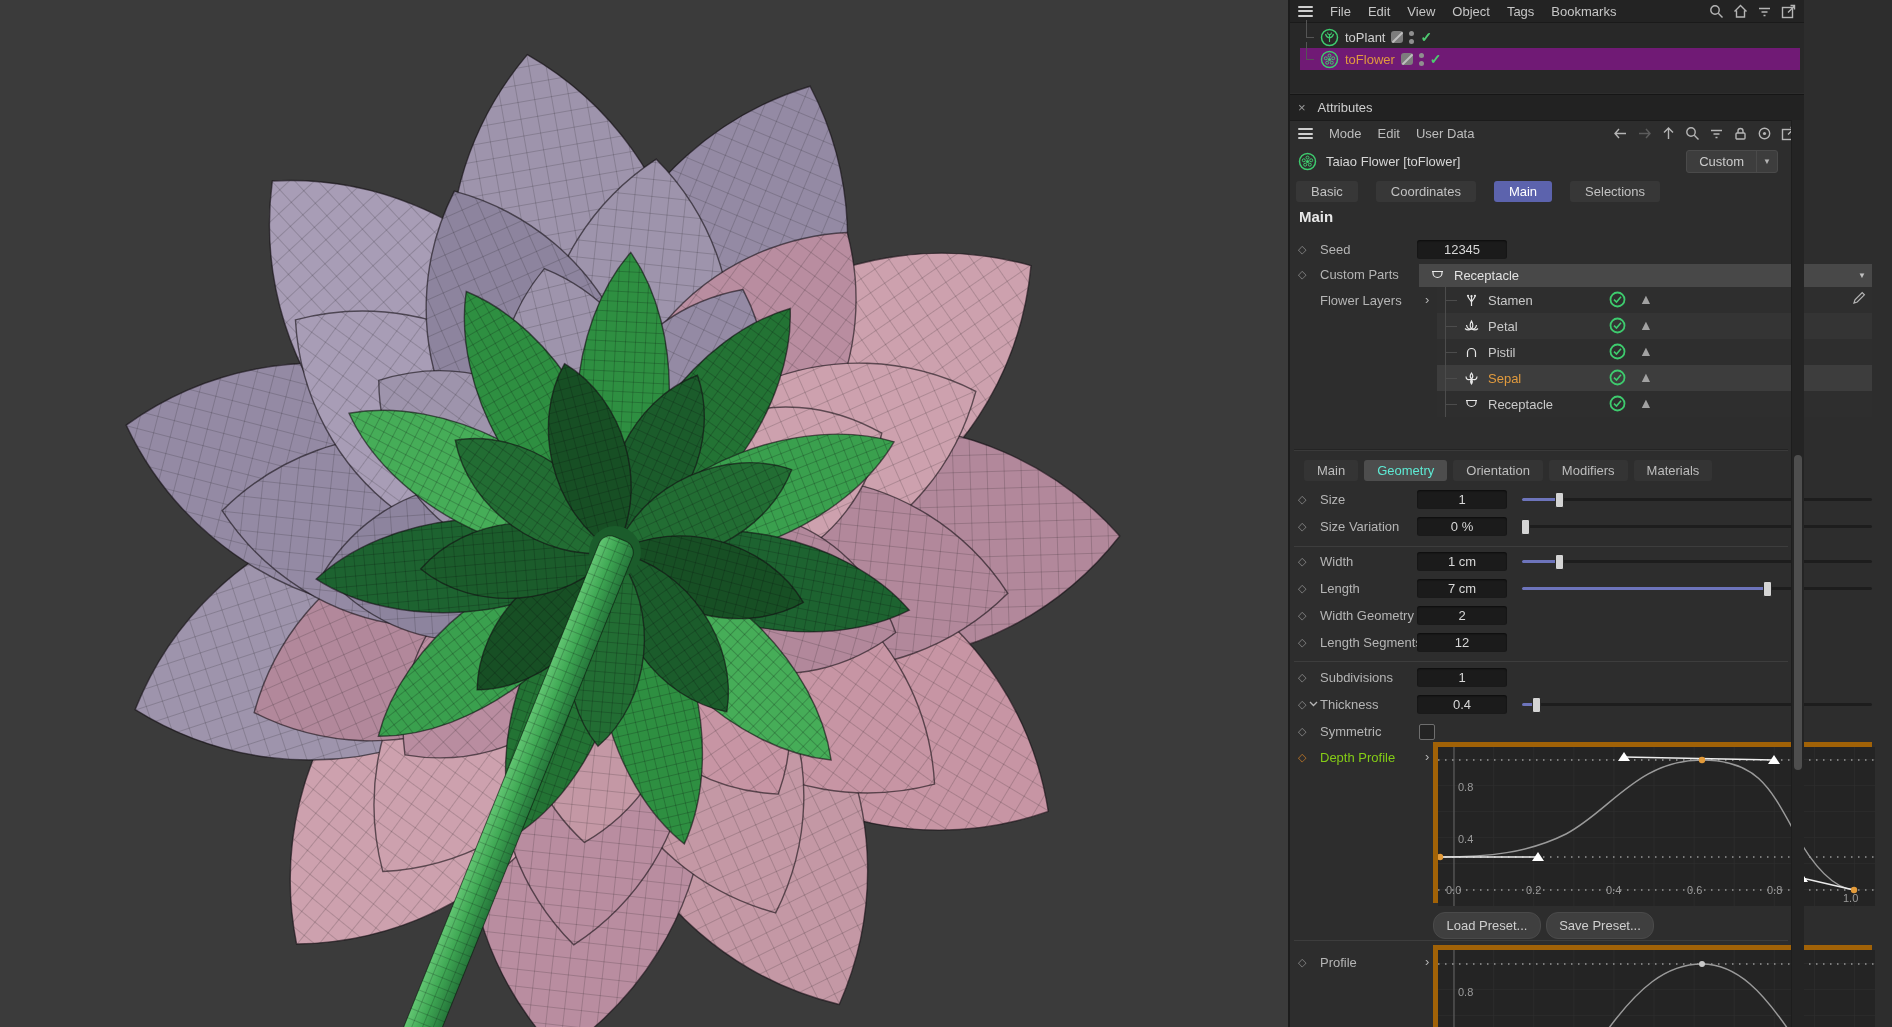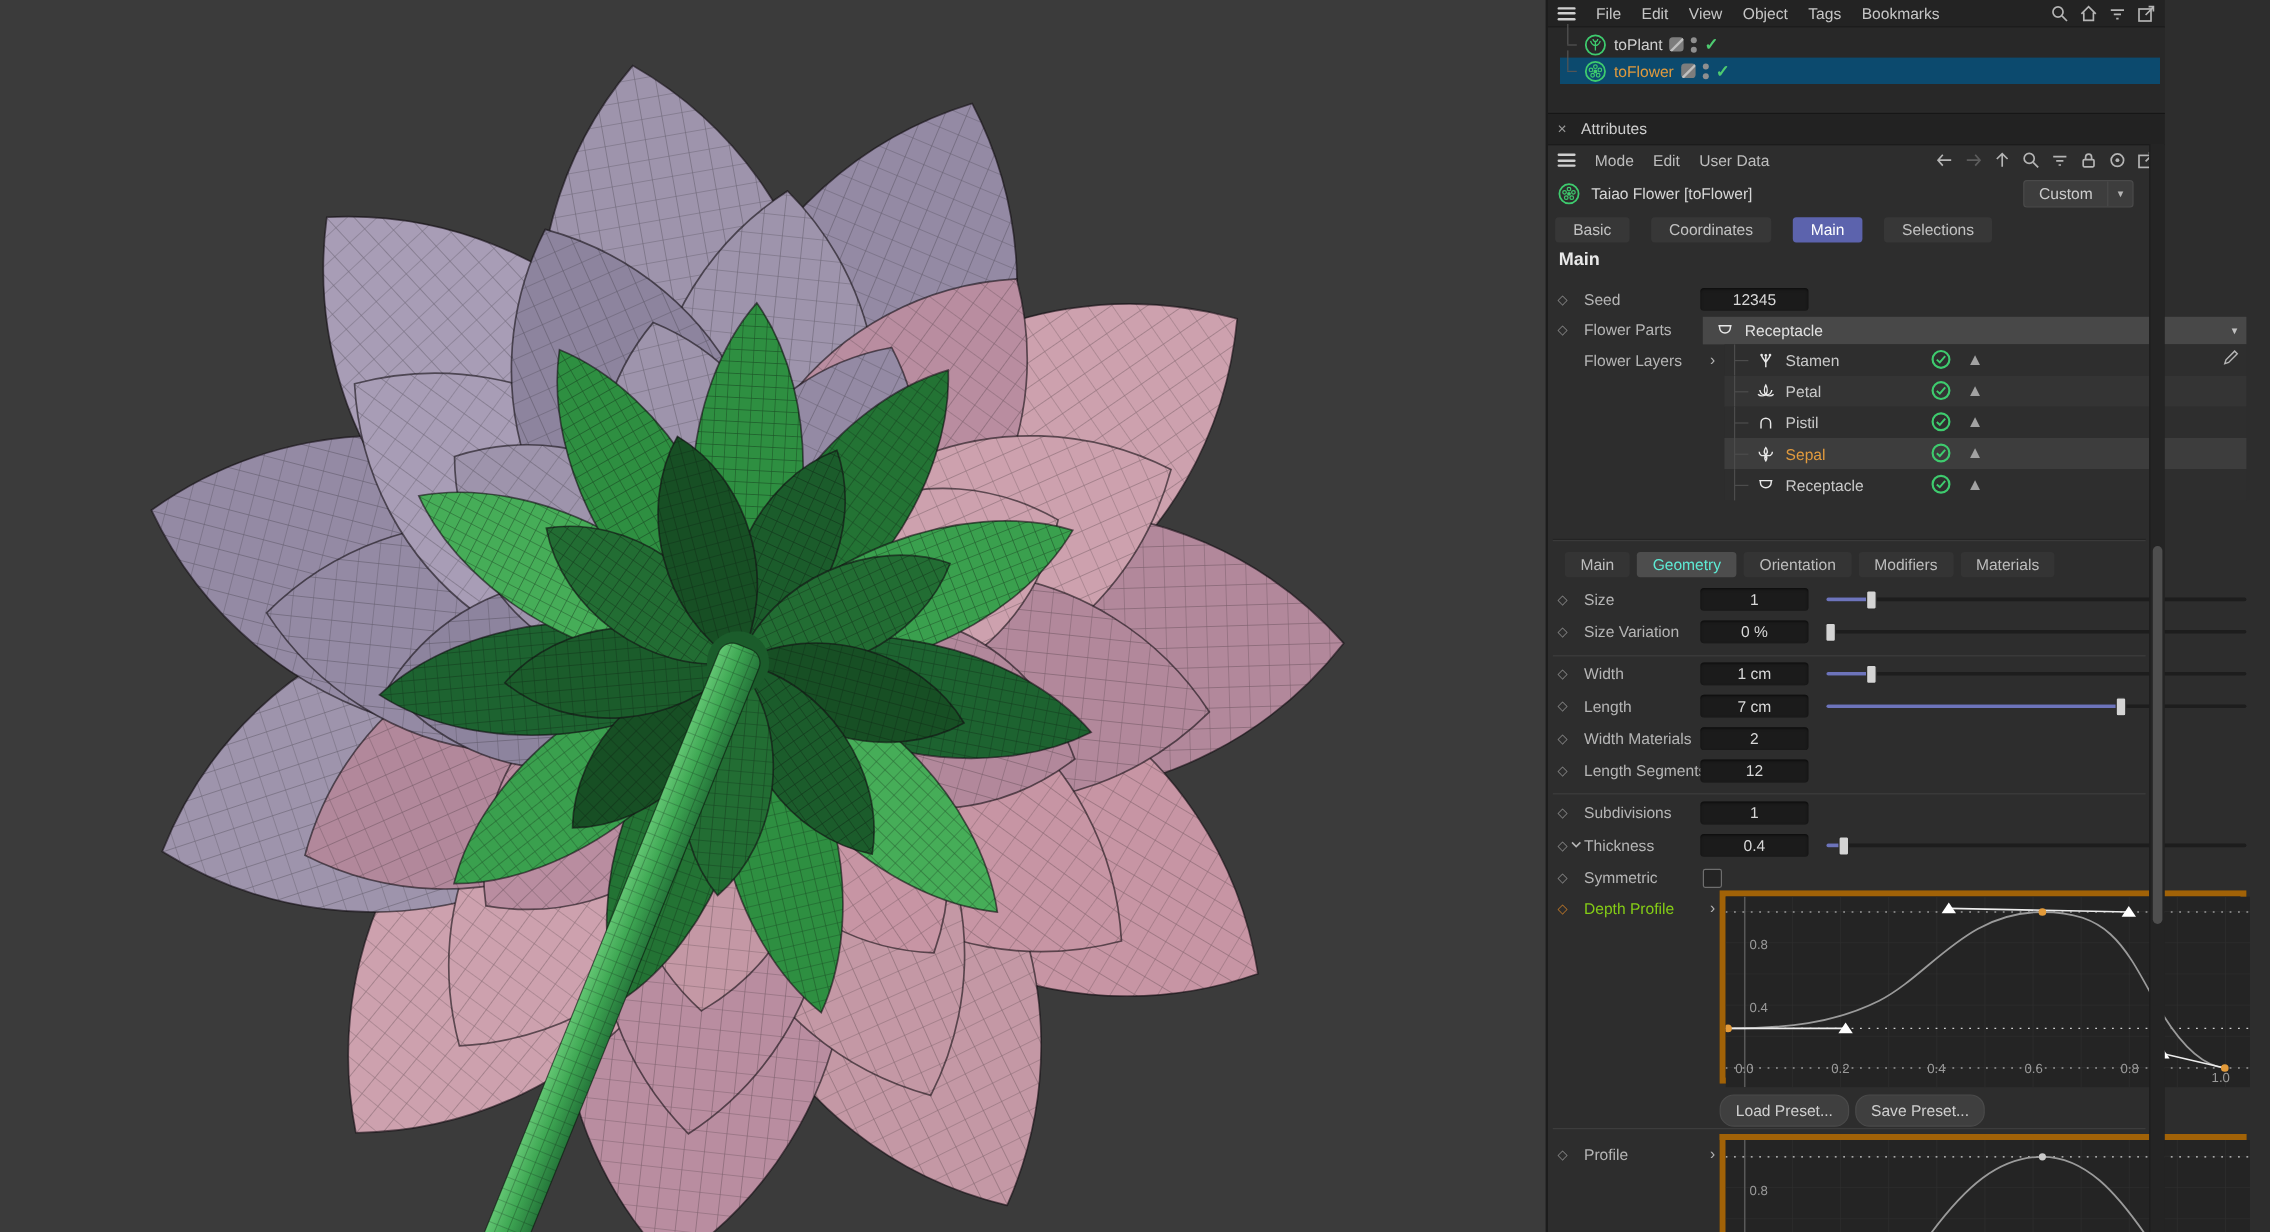--- a/index.html
+++ b/index.html
@@ -274,21 +274,21 @@
       <span class="olabel" style="color:#d0d0d0">toPlant</span>
       <span class="layersq">
             <i></i>
           </span>
       <span class="dots">
             <i></i>
             <i></i>
           </span>
       <span class="check">✓</span>
     </div>
-    <div class="orow" style="top:25px;background:#0c4a6e">
+    <div class="orow" style="top:25px;background:#701a75">
       <span class="tree">
             <b></b>
             <i></i>
           </span>
       <svg class="ring-ic" viewBox="0 0 19 19">
         <circle cx="9.5" cy="9.5" r="8" stroke="#3ecb6e" stroke-width="1.5" fill="none"></circle>
         <circle cx="9.5" cy="9.5" r="1.6" fill="#3ecb6e"></circle>
         <circle cx="9.5" cy="5.6" r="1.5" fill="none" stroke="#3ecb6e"></circle>
             <circle cx="13.2" cy="8.3" r="1.5" fill="none" stroke="#3ecb6e"></circle>
         <circle cx="11.8" cy="12.7" r="1.5" fill="none" stroke="#3ecb6e"></circle>
@@ -381,21 +381,21 @@
   <div class="sectionhdr">Main</div>
 
   <div class="prow" style="top:239px">
     <span class="dia">◇</span>
     <span class="plabel">Seed</span>
     <span class="pval">12345</span>
   </div>
 
   <div class="prow" id="partsrow">
     <span class="dia">◇</span>
-    <span class="plabel">Flower Parts</span>
+    <span class="plabel">Custom Parts</span>
     <span class="partsel">
       <svg class="lic" viewBox="0 0 15 15">
             <path d="M2 3.5h11M3 3.5v1.5a4.5 4.5 0 0 0 9 0V3.5"></path>
           </svg>
       <span>Receptacle</span>
       <span class="arr">▼</span>
     </span>
   </div>
   <div class="prow" style="top:290px">
     <span class="plabel">Flower Layers</span>
@@ -523,21 +523,21 @@
     <span class="plabel">Length</span>
     <span class="pval">7 cm</span>
     <span class="slider">
           <span class="track"></span>
           <span class="fill" style="width: 245px;"></span>
           <span class="knob" style="left: 245px;"></span>
         </span>
   </div>
   <div class="prow" style="top:605px">
     <span class="dia">◇</span>
-    <span class="plabel">Width Materials</span>
+    <span class="plabel">Width Geometry</span>
     <span class="pval">2</span>
   </div>
   <div class="prow" style="top:632px">
     <span class="dia">◇</span>
     <span class="plabel">Length Segments</span>
     <span class="pval">12</span>
   </div>
   <div class="sep" style="top:661px"></div>
   <div class="prow" style="top:667px">
     <span class="dia">◇</span>

